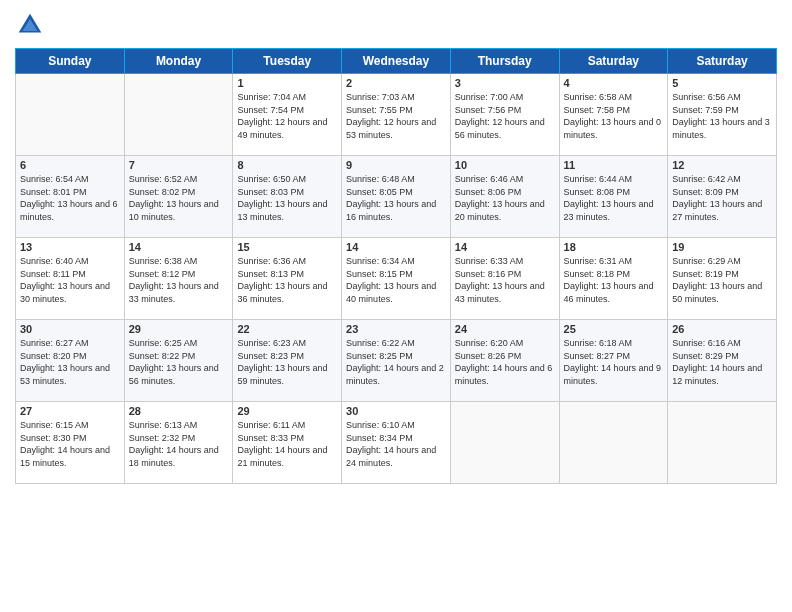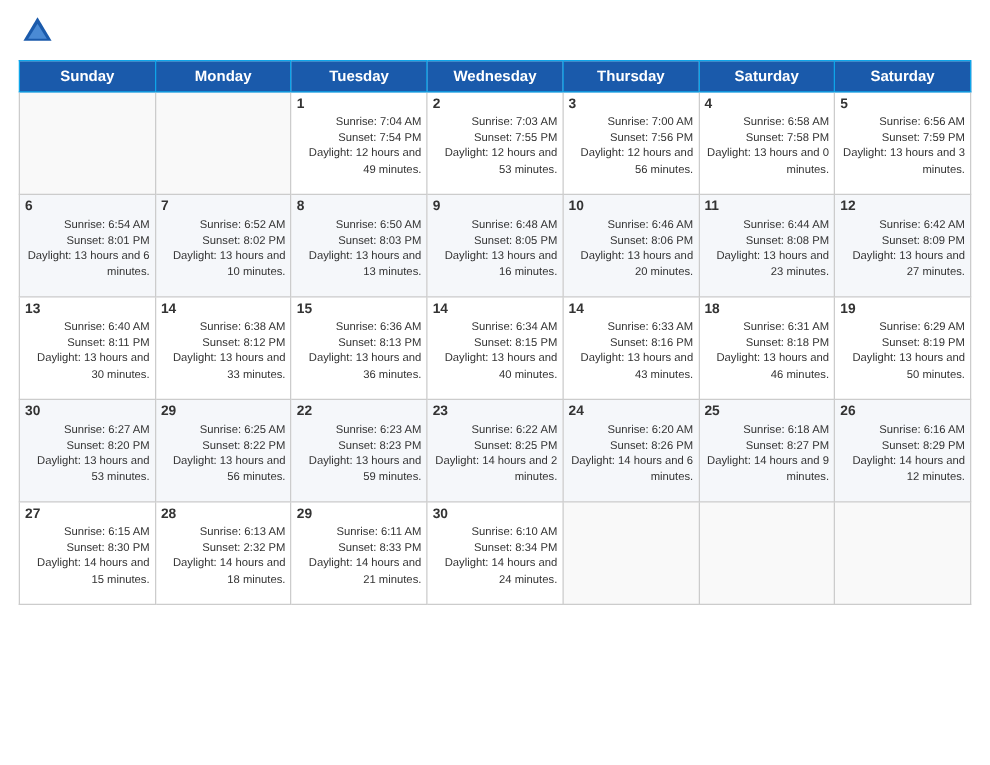--- a/index.html
+++ b/index.html
@@ -84,21 +84,20 @@
       font-size: 11px;
       font-weight: bold;
       color: #333;
       display: block;
       margin-bottom: 2px;
     }
     .day-info {
       font-size: 9px;
       color: #333;
       line-height: 1.4;
-      text-align: right;
     }
     .empty-cell {
       background: #f9f9f9 !important;
     }
   </style>
 </head>
 <body>
 
 <div class="page">
   <div class="header">

